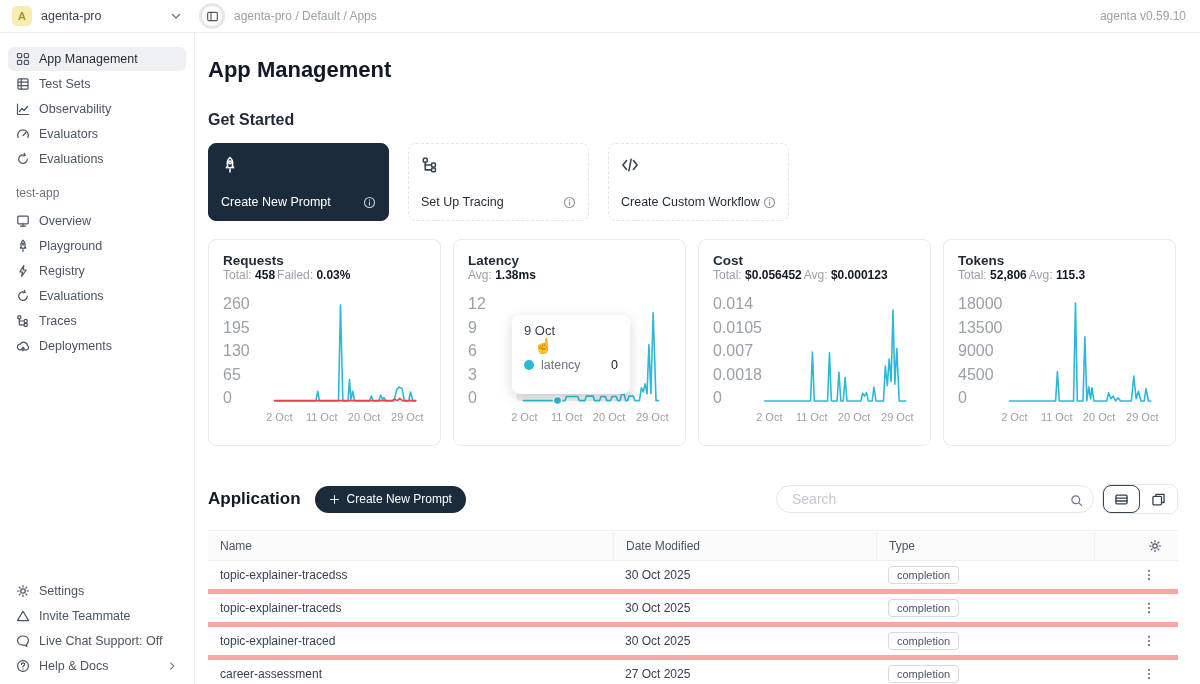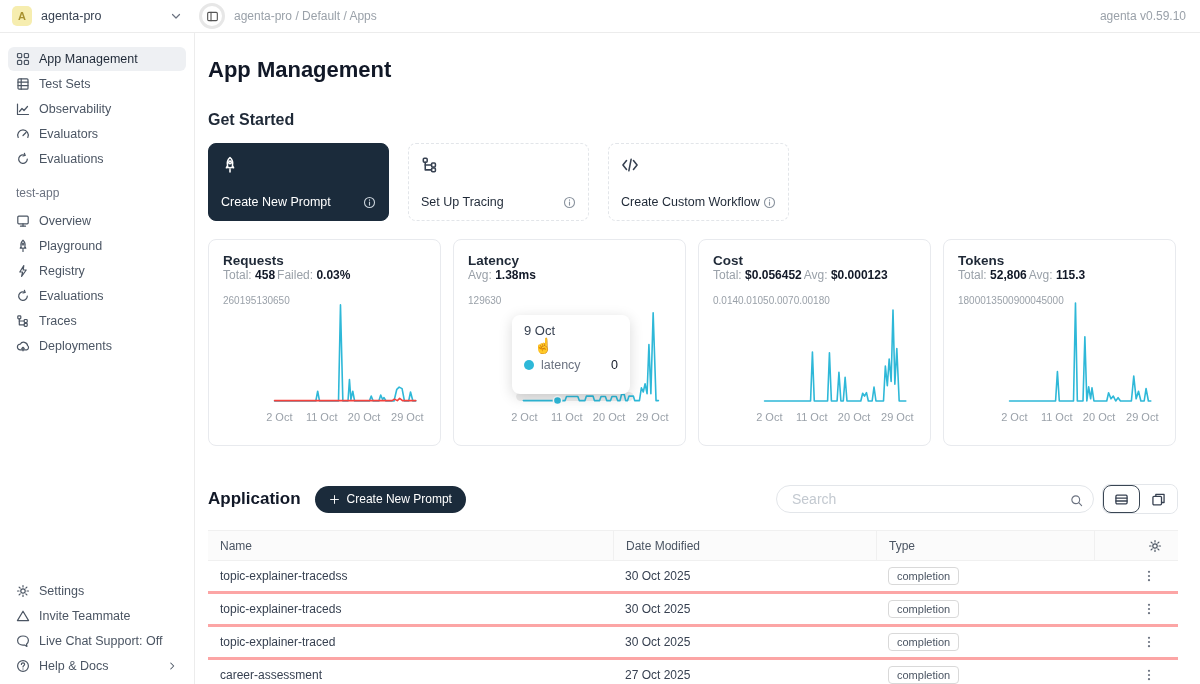--- a/index.html
+++ b/index.html
@@ -49,22 +49,22 @@
   .gs-card.dark .gs-label .icon{color:#c9d2da}
 
   
   .charts-row{display:flex;gap:12px;margin-top:18px;position:relative}
   .chart-card{width:233px;height:207px;border:1px solid #e8eaee;border-radius:8px;background:#fff;
               padding:13px 14px 8px}
   .chart-title{font-size:13.5px;font-weight:bold;color:#1f2937}
   .chart-stats{font-size:12px;color:#9aa1a9;display:flex;gap:2px;white-space:nowrap}
   .stat-value{color:#111827;font-weight:bold}
   .chart-body{display:flex;margin-top:13px}
-  .ylabels{width:40px;padding-right:8px;height:112px;display:flex;
-           justify-content:space-between;font-size:10px;color:#9aa1a9;text-align:right}
+  .ylabels{width:40px;padding-right:8px;height:112px;display:flex;flex-direction:column;
+           justify-content:space-between;font-size:16px;color:#9aa1a9;text-align:left}
   .plot{flex:1;position:relative}
   .plot svg{display:block;width:100%;height:112px}
   .xlabels{position:relative;height:15px;font-size:11px;color:#9aa1a9;margin-top:4px}
   .xlabels span{position:absolute;transform:translateX(-50%);white-space:nowrap}
 
   .chart-tooltip{position:absolute;left:304px;top:76px;width:118px;background:#fff;border-radius:8px;
                  box-shadow:0 3px 14px rgba(0,0,0,.15);padding:8px 12px 22px;z-index:5}
   .tt-title{font-size:13px;color:#374151}
   .tt-cursor{font-size:15px;color:#374151;margin:0 0 3px 10px;line-height:1.1}
   .tt-row{display:flex;align-items:center;gap:7px;font-size:12.5px}
@@ -92,21 +92,21 @@
   .seg-btn .icon{width:15px;height:15px}
 
   
   .table{margin-top:16px;border-top:1px solid #f0f0f0}
   .thead{display:grid;grid-template-columns:405px 263px 218px 1fr;height:30px;background:#fbfbfb;
          border-bottom:1px solid #f0f0f0;font-size:12px;color:#4b5563}
   .th{display:flex;align-items:center;padding-left:12px;border-left:1px solid #f0f0f0;height:100%}
   .th:first-child{border-left:none}
   .th-actions{justify-content:flex-end;padding-right:16px;color:#4b5563}
   .trow{display:grid;grid-template-columns:405px 263px 218px 1fr;height:33px;align-items:center;
-        border-bottom:3px solid #fca5a5;font-size:12px;color:#374151;cursor:pointer}
+        border-bottom:5px solid #fca5a5;font-size:12px;color:#374151;cursor:pointer}
   .td{padding-left:12px;white-space:nowrap;overflow:hidden;text-overflow:ellipsis}
   .badge{display:inline-block;border:1px solid #d9d9d9;border-radius:4px;padding:2px 8px;font-size:11px;
          color:#4b5563;background:#fff}
   .td-actions{display:flex;justify-content:flex-end;padding-right:20px;color:#6b7280}
   .kebab-btn{background:none;border:none;color:#6b7280;cursor:pointer;padding:2px;display:flex}
 </style>
 </head>
 <body>
 
 <div class="topbar">

